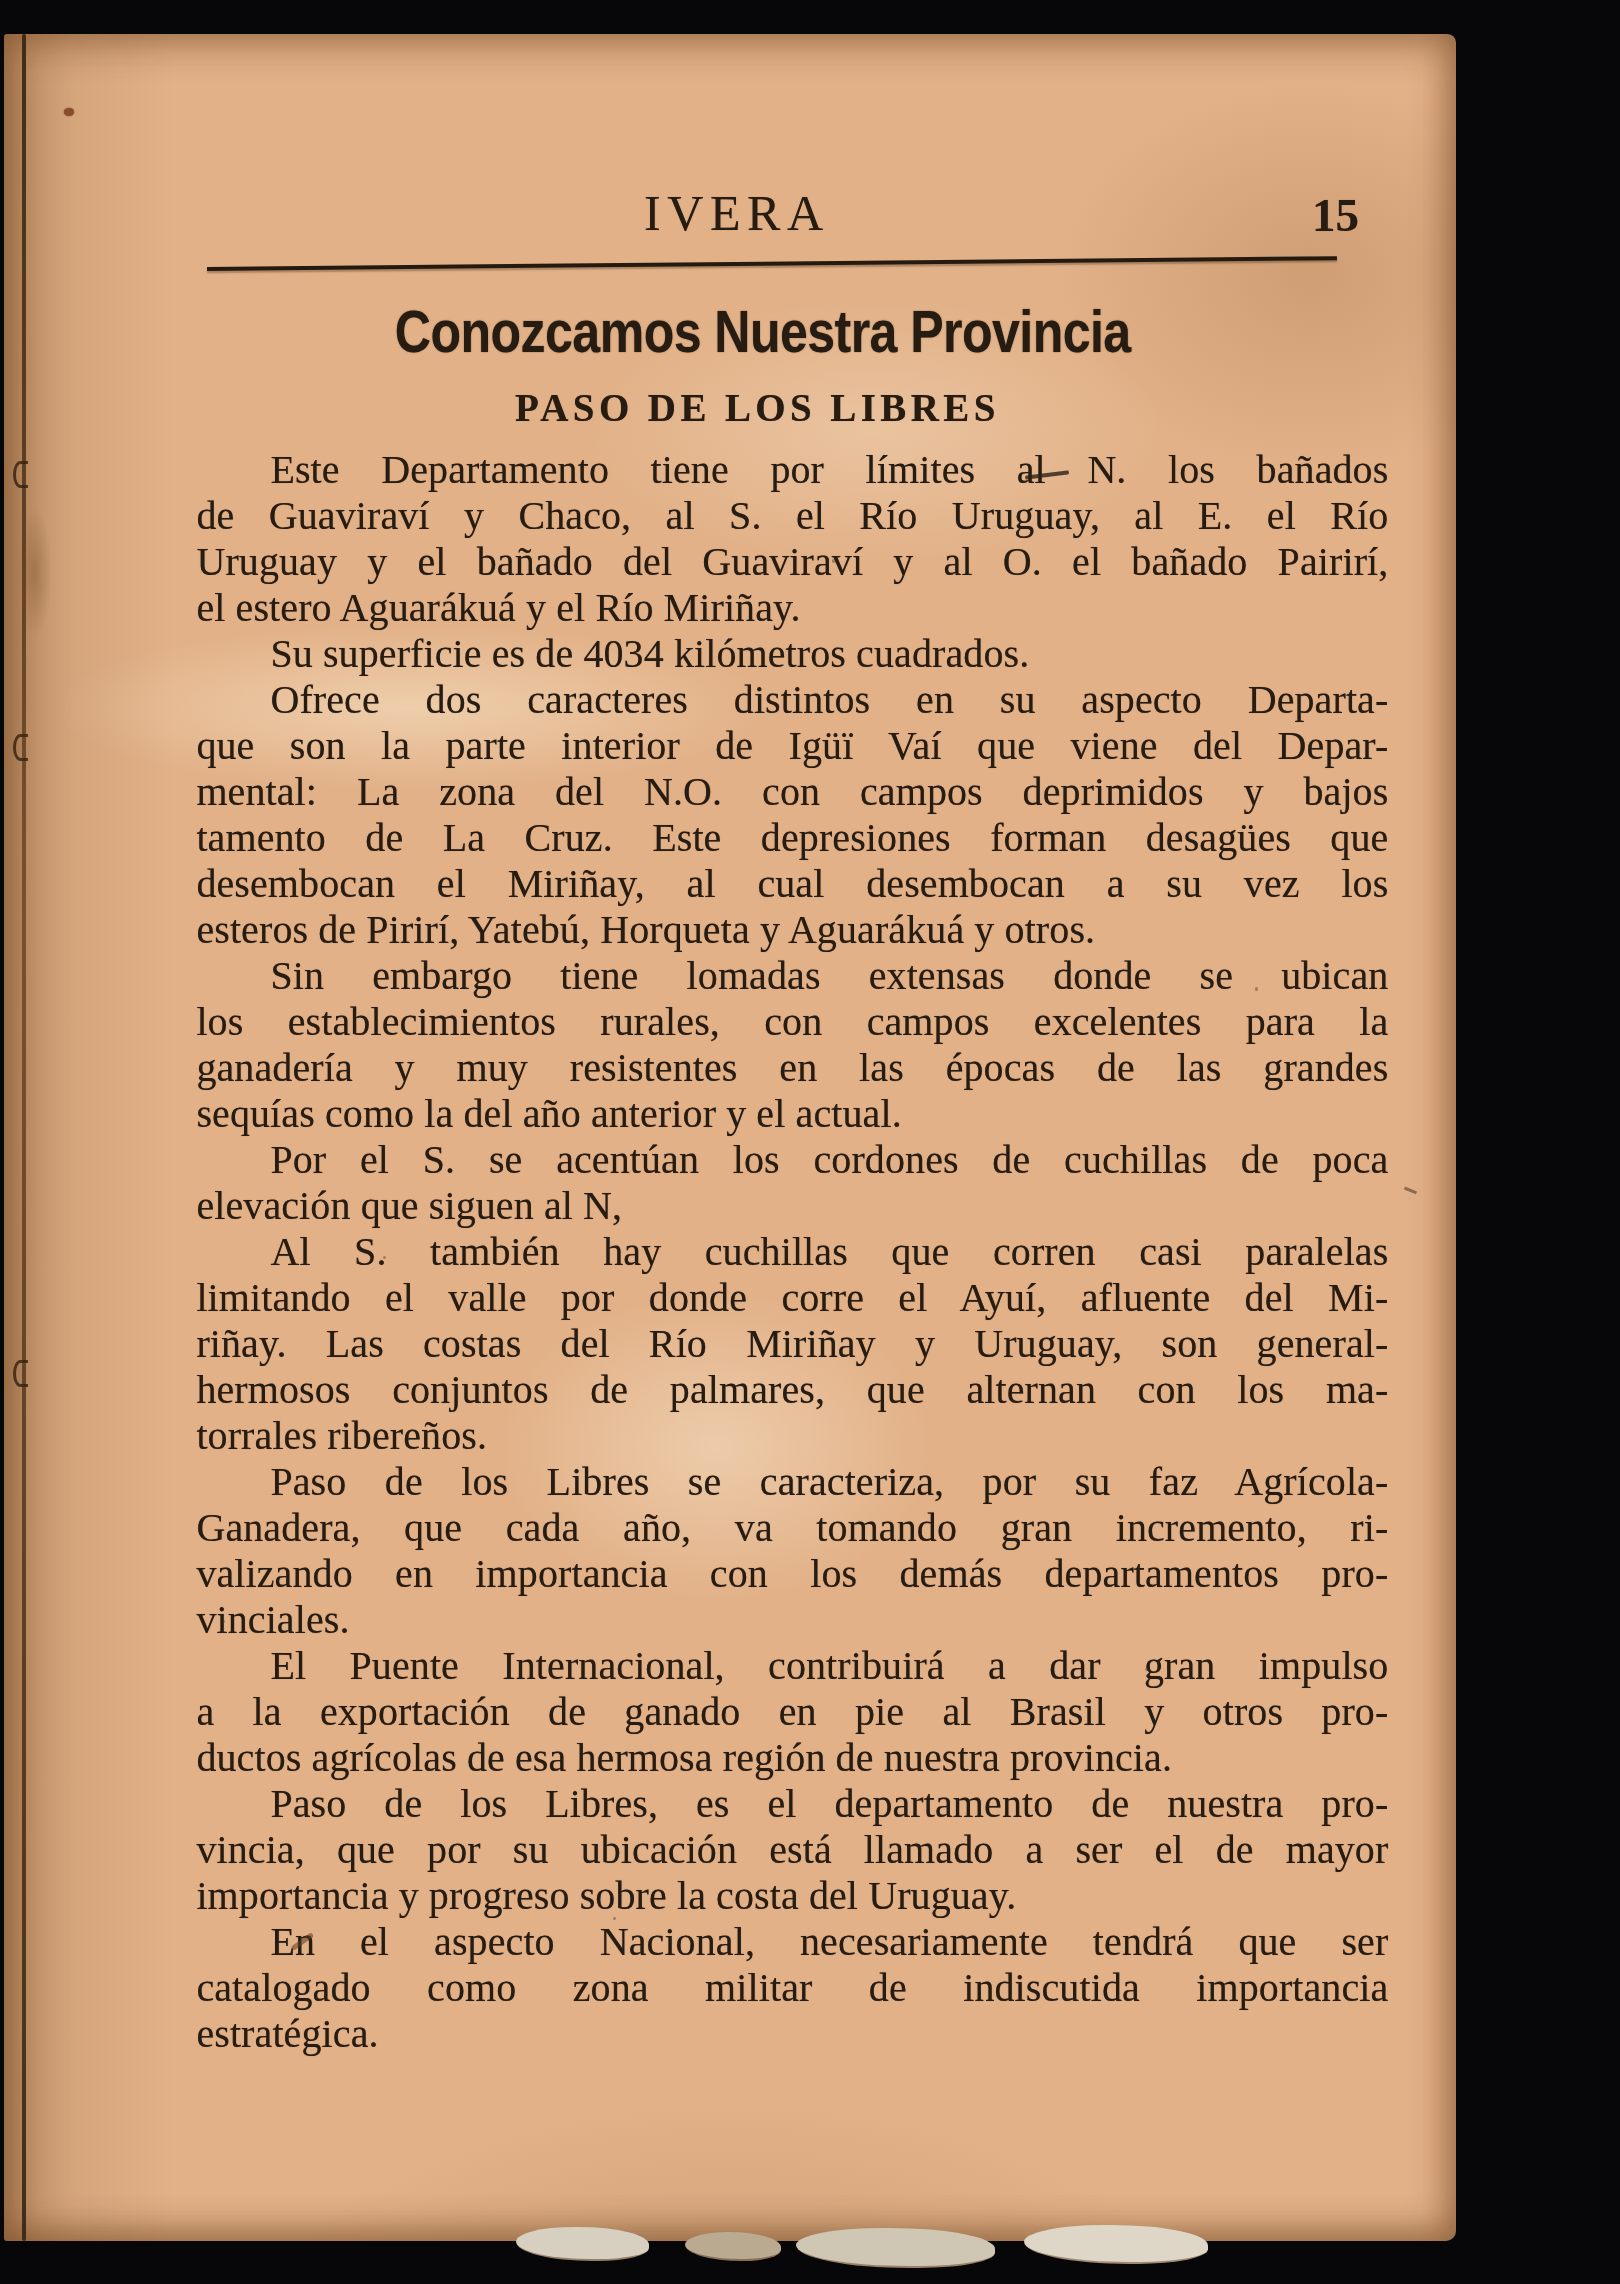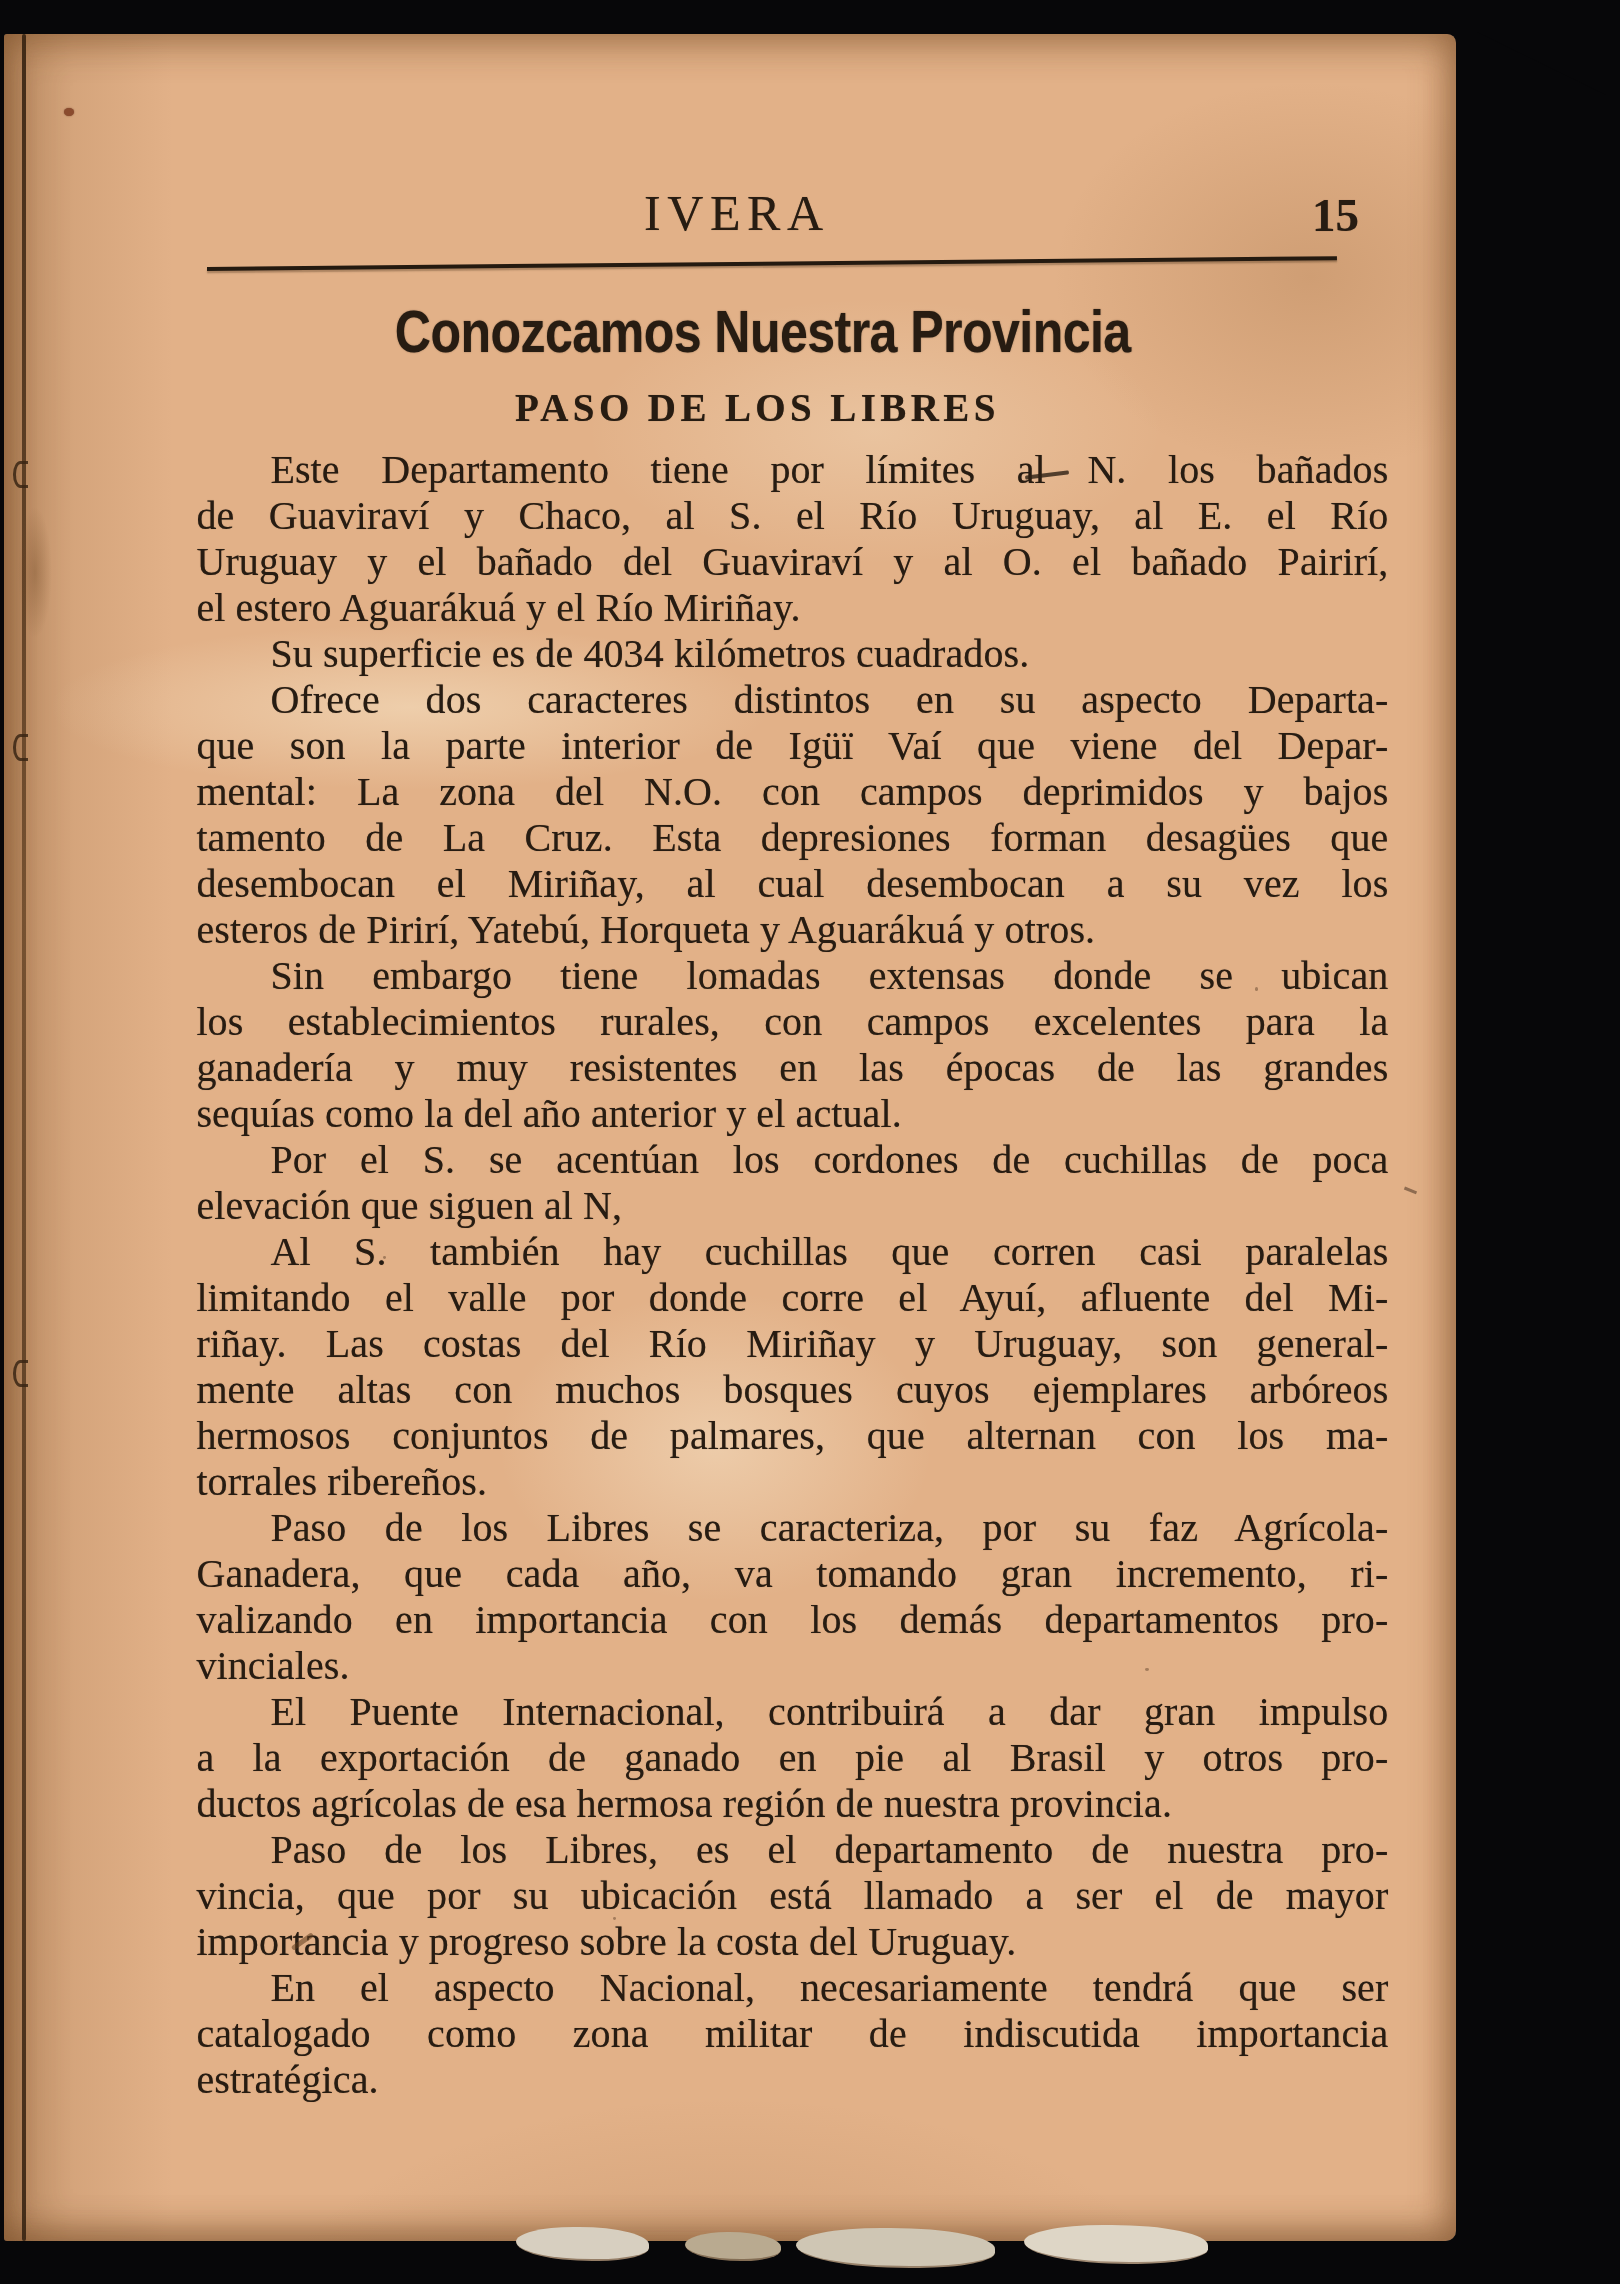--- a/index.html
+++ b/index.html
@@ -127,33 +127,32 @@
 
       <div class="body-text" id="body-text">
           <div class="line indent">Este Departamento tiene por límites al N. los bañados</div>
           <div class="line">de Guaviraví y Chaco, al S. el Río Uruguay, al E. el Río</div>
           <div class="line">Uruguay y el bañado del Guaviraví y al O. el bañado Pairirí,</div>
           <div class="line final">el estero Aguarákuá y el Río Miriñay.</div>
           <div class="line indent final">Su superficie es de 4034 kilómetros cuadrados.</div>
           <div class="line indent">Ofrece dos caracteres distintos en su aspecto Departa-</div>
           <div class="line">que son la parte interior de Igüï Vaí que viene del Depar-</div>
           <div class="line">mental: La zona del N.O. con campos deprimidos y bajos</div>
-          <div class="line">tamento de La Cruz. Esta depresiones forman desagües que</div>
+          <div class="line">tamento de La Cruz. Este depresiones forman desagües que</div>
           <div class="line">desembocan el Miriñay, al cual desembocan a su vez los</div>
           <div class="line final">esteros de Pirirí, Yatebú, Horqueta y Aguarákuá y otros.</div>
           <div class="line indent">Sin embargo tiene lomadas extensas donde se ubican</div>
           <div class="line">los establecimientos rurales, con campos excelentes para la</div>
           <div class="line">ganadería y muy resistentes en las épocas de las grandes</div>
           <div class="line final">sequías como la del año anterior y el actual.</div>
           <div class="line indent">Por el S. se acentúan los cordones de cuchillas de poca</div>
           <div class="line final">elevación que siguen al N,</div>
           <div class="line indent">Al S. también hay cuchillas que corren casi paralelas</div>
           <div class="line">limitando el valle por donde corre el Ayuí, afluente del Mi-</div>
           <div class="line">riñay. Las costas del Río Miriñay y Uruguay, son general-</div>
-          <div class="line">mente altas con muchos bosques cuyos ejemplares arbóreos</div>
           <div class="line">hermosos conjuntos de palmares, que alternan con los ma-</div>
           <div class="line final">torrales ribereños.</div>
           <div class="line indent">Paso de los Libres se caracteriza, por su faz Agrícola-</div>
           <div class="line">Ganadera, que cada año, va tomando gran incremento, ri-</div>
           <div class="line">valizando en importancia con los demás departamentos pro-</div>
           <div class="line final">vinciales.</div>
           <div class="line indent">El Puente Internacional, contribuirá a dar gran impulso</div>
           <div class="line">a la exportación de ganado en pie al Brasil y otros pro-</div>
           <div class="line final">ductos agrícolas de esa hermosa región de nuestra provincia.</div>
           <div class="line indent">Paso de los Libres, es el departamento de nuestra pro-</div>

